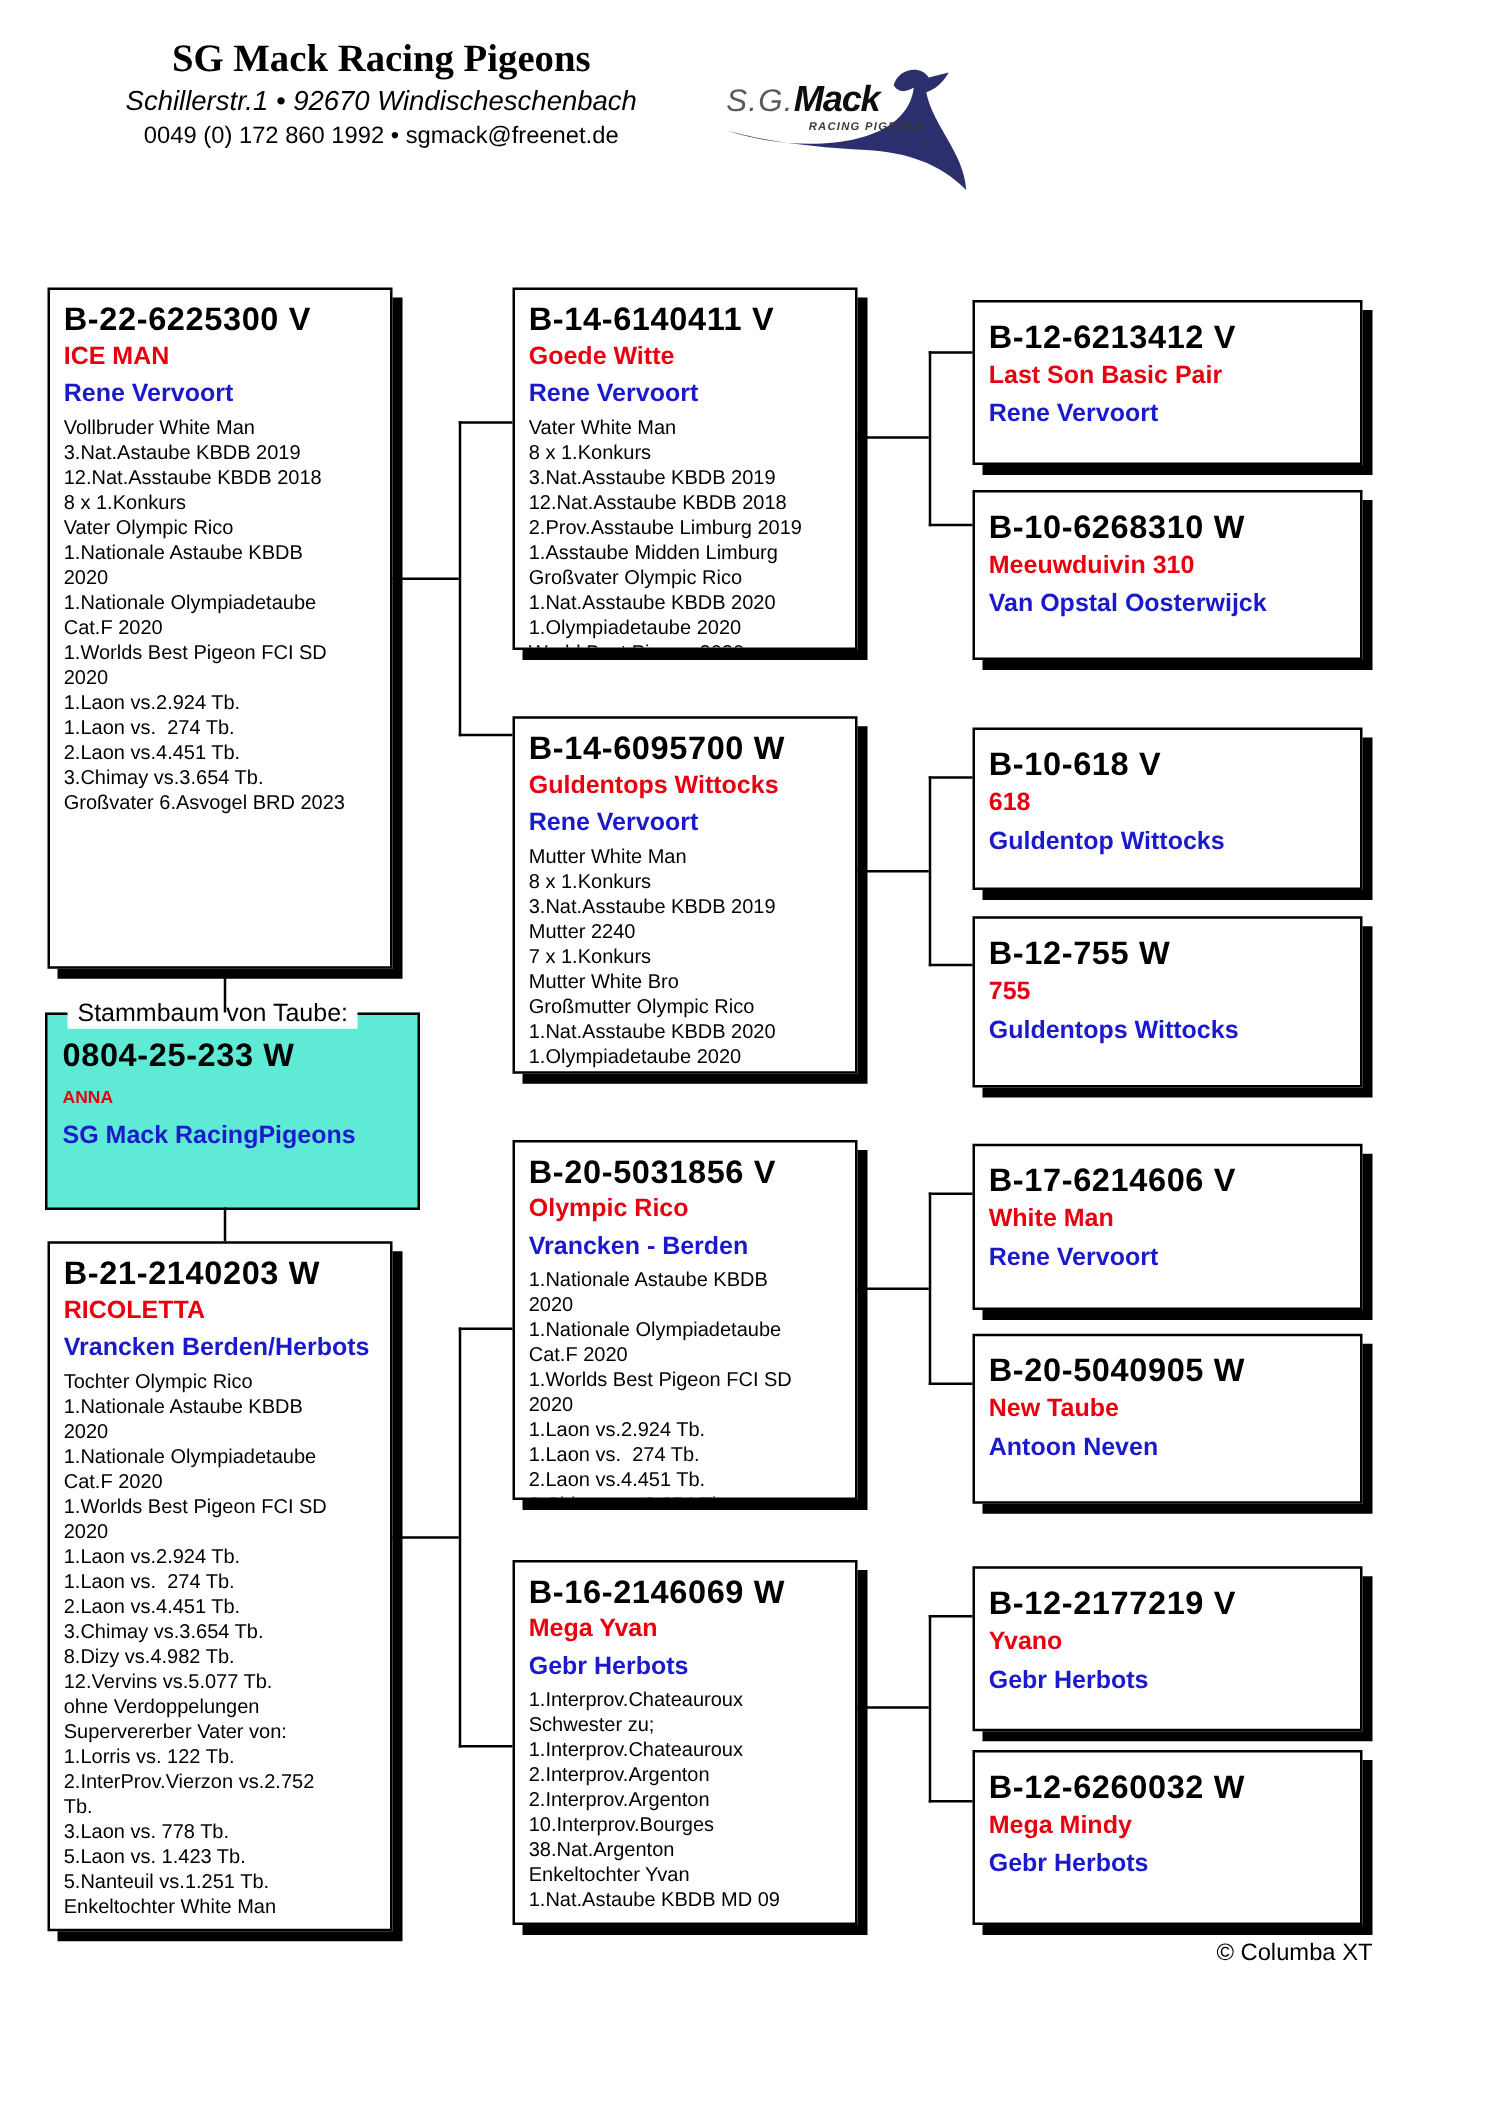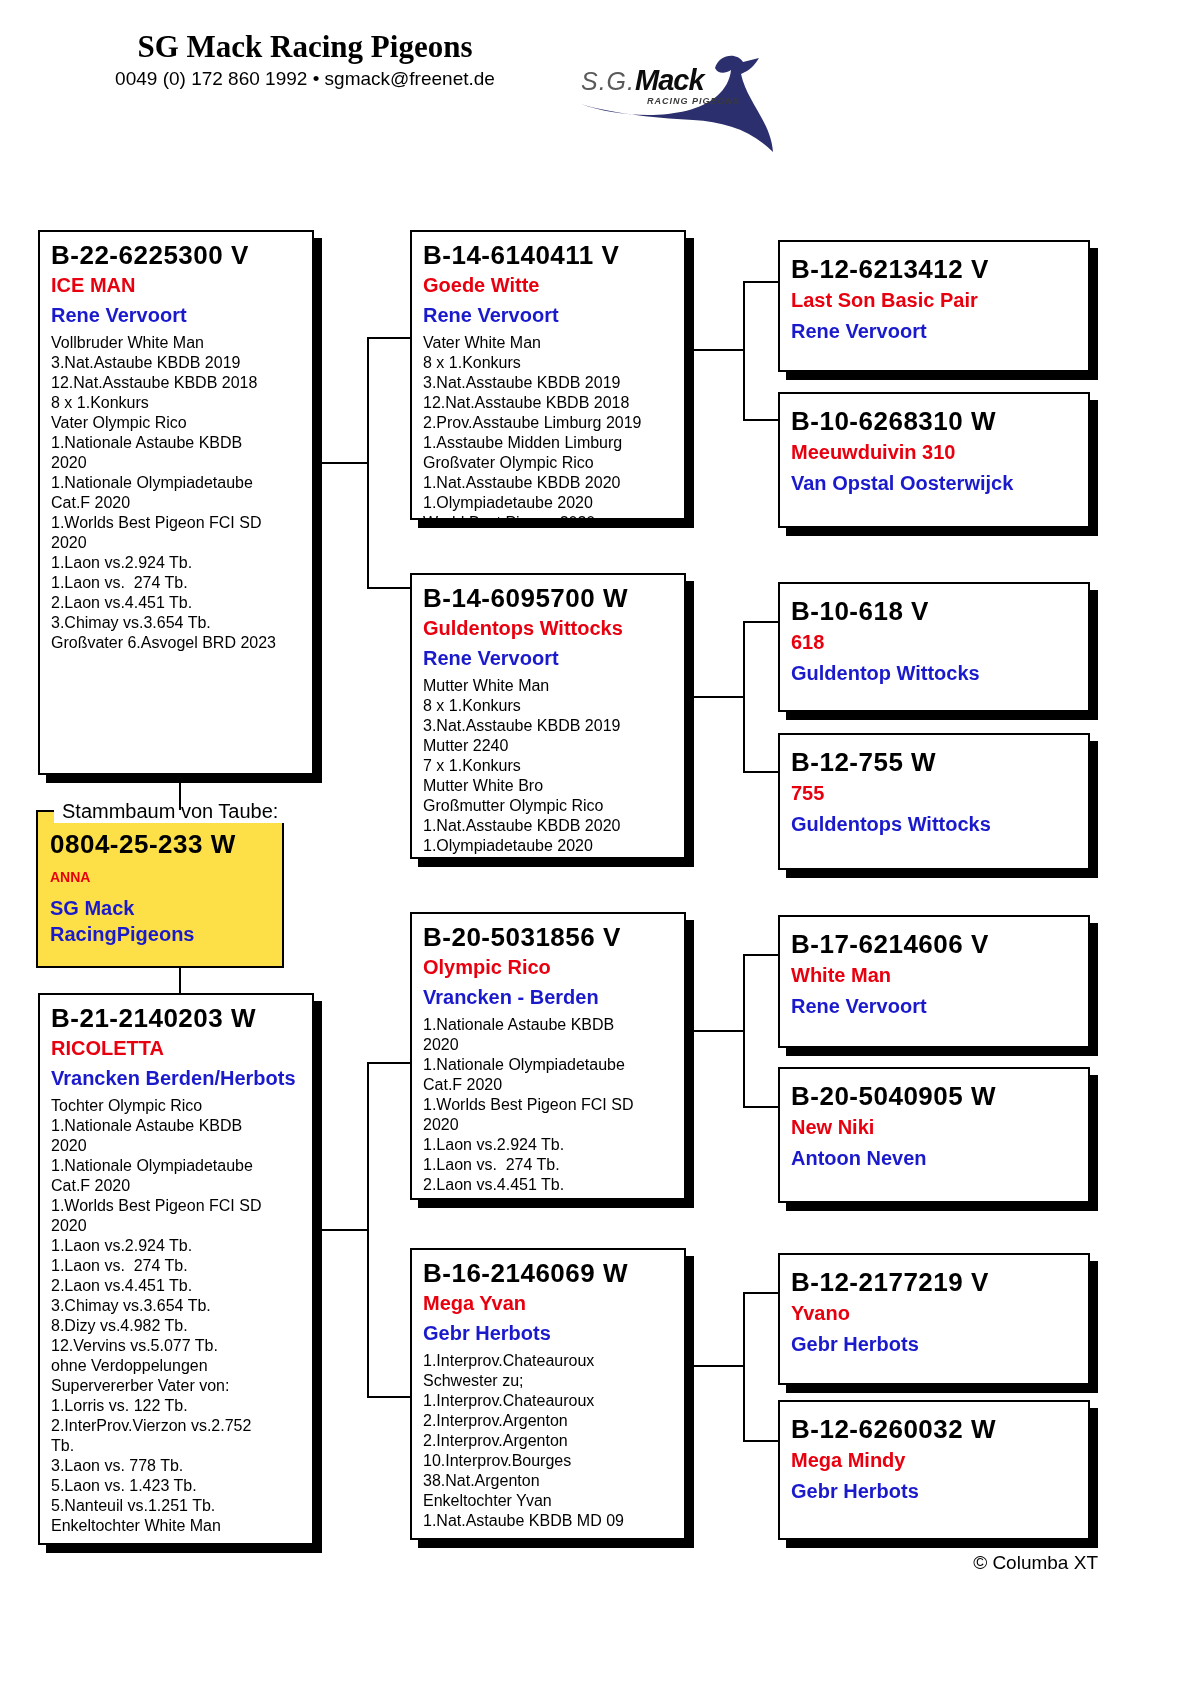--- a/index.html
+++ b/index.html
@@ -23,41 +23,42 @@
         padding:8px 11px 4px 11px;overflow:hidden;box-sizing:border-box;}
   .ring{font-size:26px;font-weight:bold;line-height:30px;margin-bottom:2px;letter-spacing:.5px;}
   .pname{font-size:20px;font-weight:bold;line-height:25px;margin:3px 0 0 0;color:var(--red);}
   .pbreeder{font-size:20px;font-weight:bold;line-height:25px;margin:5px 0 5px 0;color:var(--blue);}
   .pbody{font-size:16px;line-height:20px;white-space:pre-wrap;}
   .rightbox{padding-top:12px;}
   .rightbox .ring{margin-bottom:4px;}
   .rightbox .pname{margin-top:4px;}
   .rightbox .pbreeder{margin-top:6px;}
   
-  .subject-box{position:absolute;left:36px;top:810px;width:248px;height:158px;background:#fde047;
+  .subject-box{position:absolute;left:36px;top:810px;width:300px;height:158px;background:#5eead4;
                border:2px solid #000;box-sizing:border-box;padding:16px 12px 0 12px;}
   .legend{position:absolute;top:-13px;left:16px;background:#fff;padding:0 8px;
           font-size:20px;line-height:24px;white-space:nowrap;}
   .subject-ring{font-size:26px;font-weight:bold;line-height:32px;margin-bottom:4px;letter-spacing:.5px;}
   .subject-name{font-size:14px;font-weight:bold;line-height:26px;margin-bottom:5px;color:var(--red);}
   .subject-breeder{font-size:20px;font-weight:bold;line-height:26px;color:var(--blue);}
   
   .cl{position:absolute;background:#000;}
   
   .copyright{position:absolute;top:1552px;left:778px;width:320px;text-align:right;font-size:19px;}
   :root{--red:#e8000f;--blue:#1a1acc;--navy:#2c2f6e;}
   .swoosh{fill:#2c2f6e;}
 </style>
 </head>
 <body>
 
 <div id="canvas">
 
   <div class="hdr">
     <div class="hdr-title">SG Mack Racing Pigeons</div>
+    <div class="hdr-addr">Schillerstr.1 • 92670 Windischeschenbach</div>
     <div class="hdr-phone">0049 (0) 172 860 1992 • sgmack@freenet.de</div>
   </div>
 
   <div class="logo">
     <svg viewBox="0 0 200 110">
       <path class="swoosh" d="M6,56 C44,70 112,74 142,48 C150,41 155,32 156,22 C150,26 143,26 140,20 C144,6 162,4 168,14 L184,10 C177,22 170,24 166,26 C172,54 196,74 198,104 C176,82 150,74 118,72 C76,70 30,64 6,56 Z"></path>
     </svg>
     <div class="logo-text">
       <span class="logo-prefix">S.G.</span><span class="logo-name">Mack</span>
     </div>
@@ -209,21 +210,21 @@
   </div>
 
   <div class="pbox rightbox" style="left:778px;top:915px;width:312px;height:133px">
     <div class="ring">B-17-6214606 V</div>
     <div class="pname">White Man</div>
     <div class="pbreeder">Rene Vervoort</div>
   </div>
 
   <div class="pbox rightbox" style="left:778px;top:1067px;width:312px;height:136px">
     <div class="ring">B-20-5040905 W</div>
-    <div class="pname">New Niki</div>
+    <div class="pname">New Taube</div>
     <div class="pbreeder">Antoon Neven</div>
   </div>
 
   <div class="pbox rightbox" style="left:778px;top:1253px;width:312px;height:132px">
     <div class="ring">B-12-2177219 V</div>
     <div class="pname">Yvano</div>
     <div class="pbreeder">Gebr Herbots</div>
   </div>
 
   <div class="pbox rightbox" style="left:778px;top:1400px;width:312px;height:140px">

